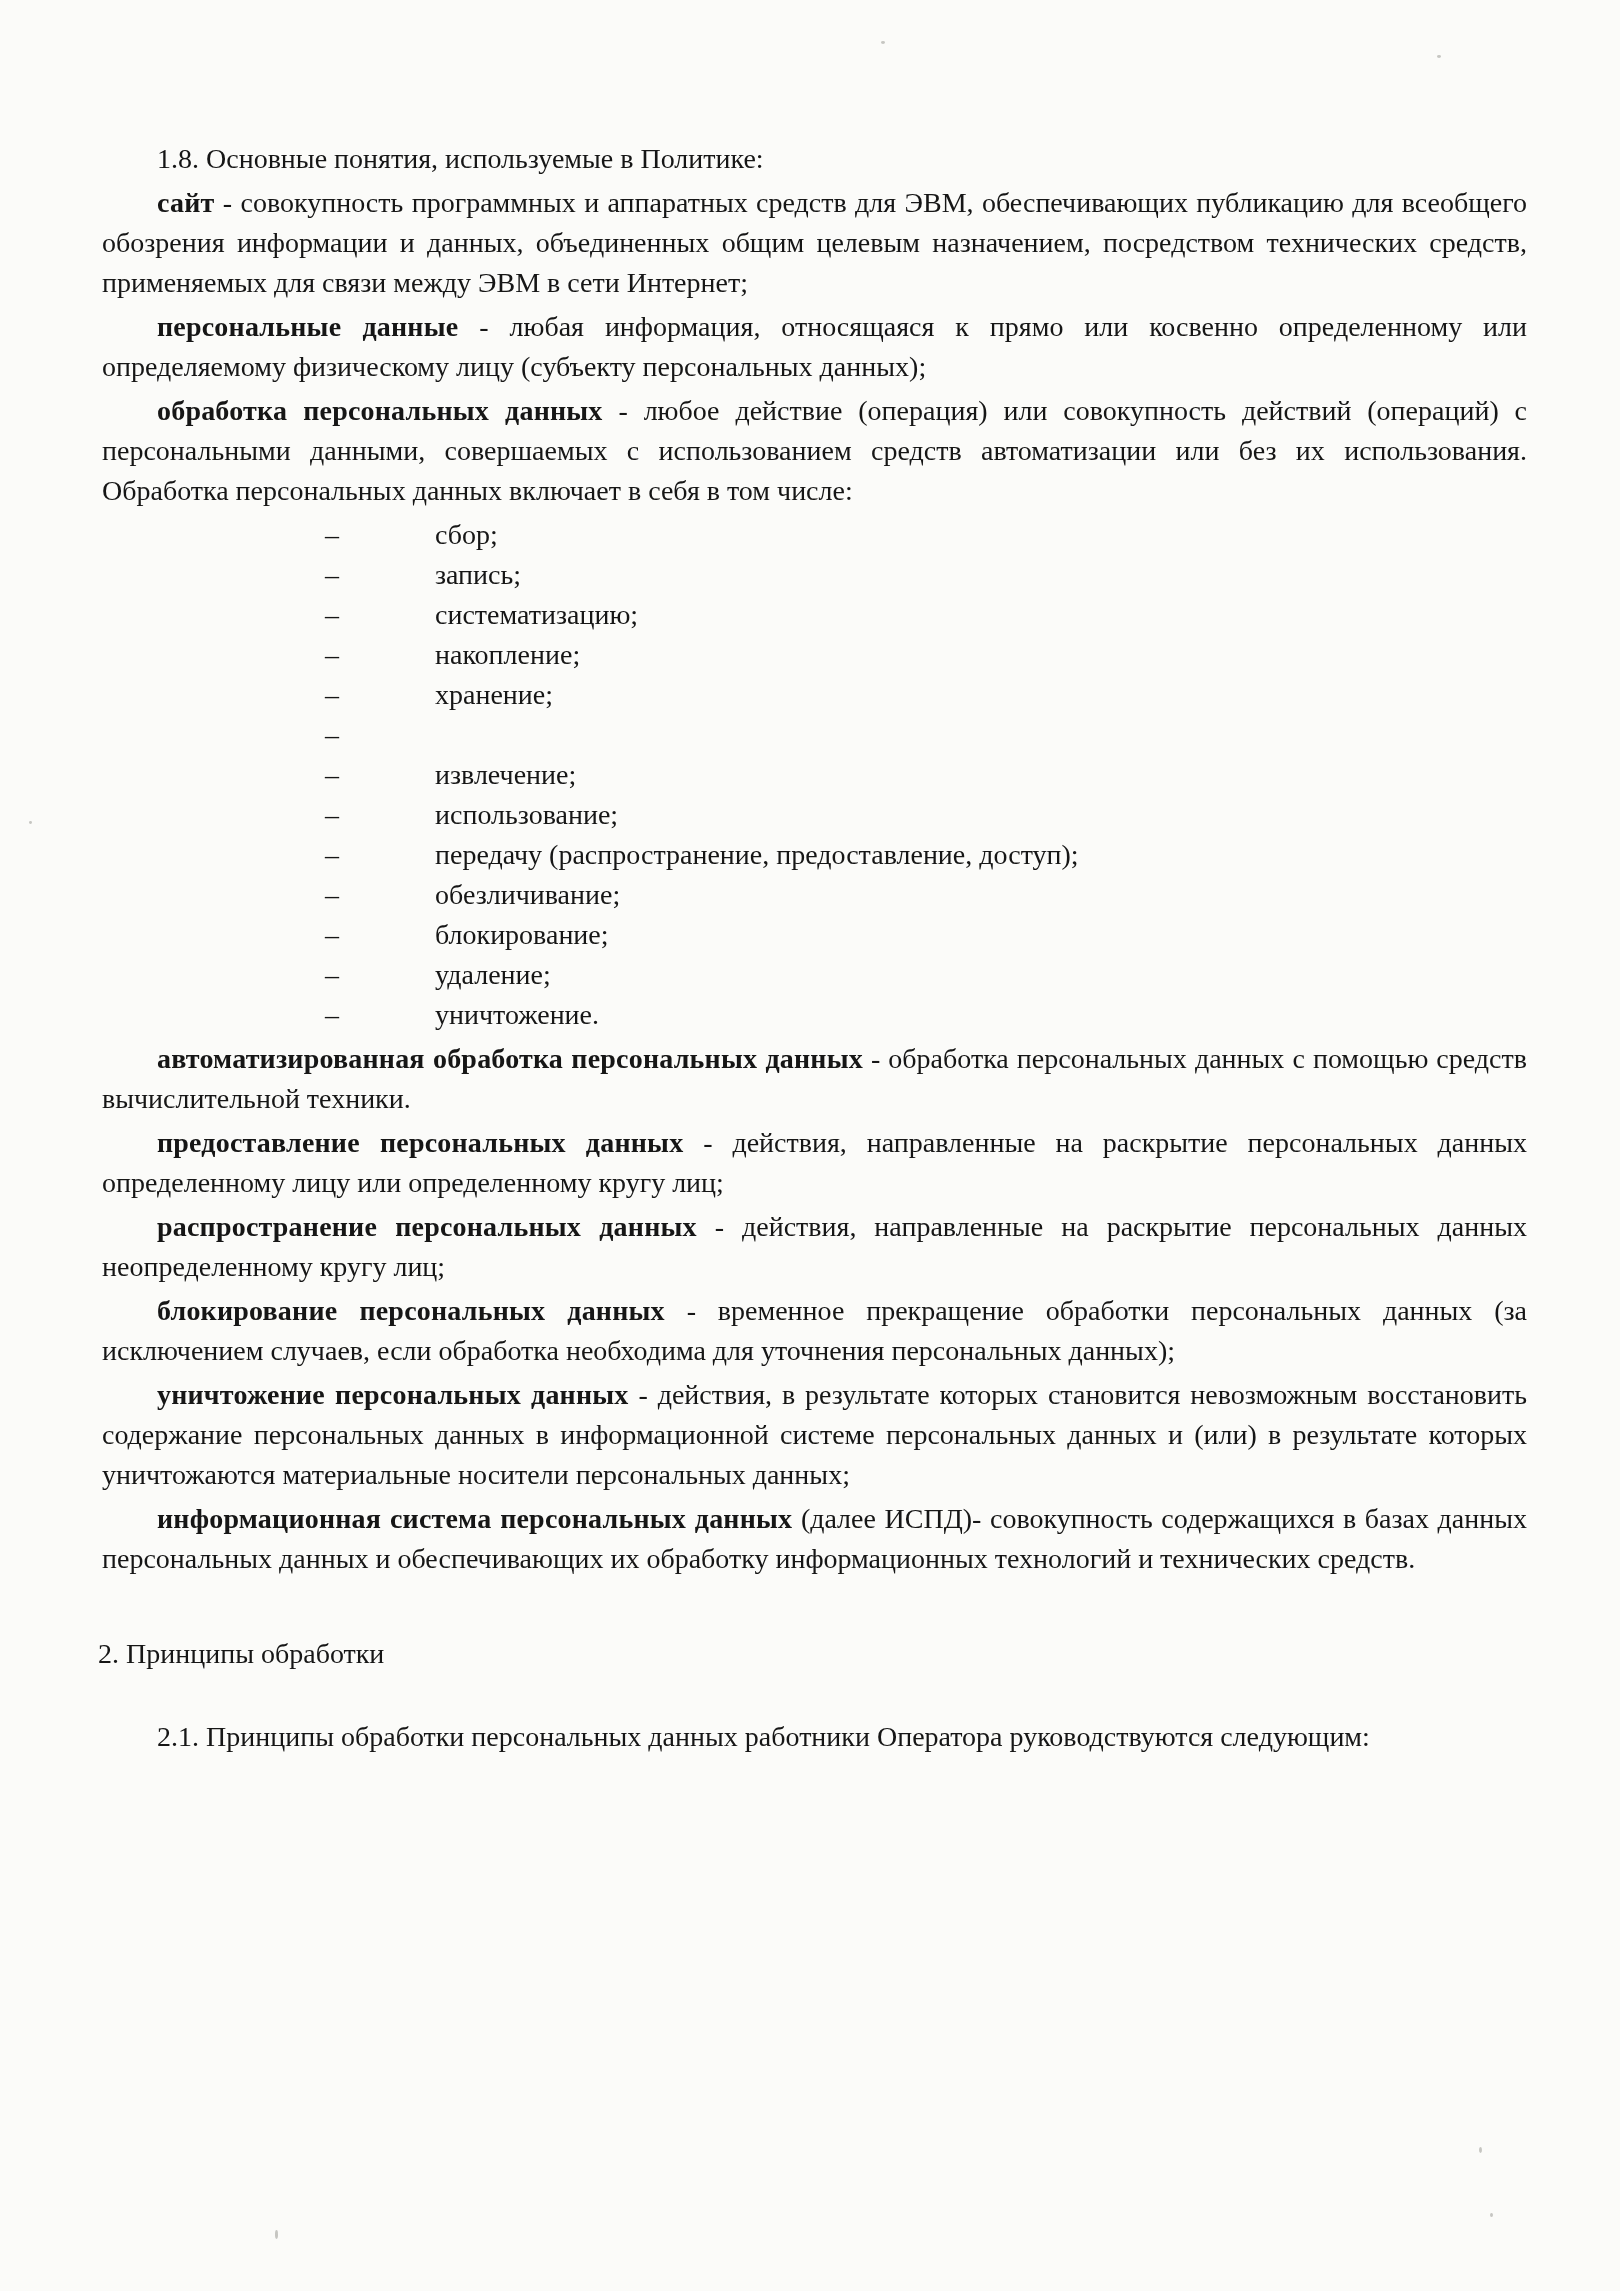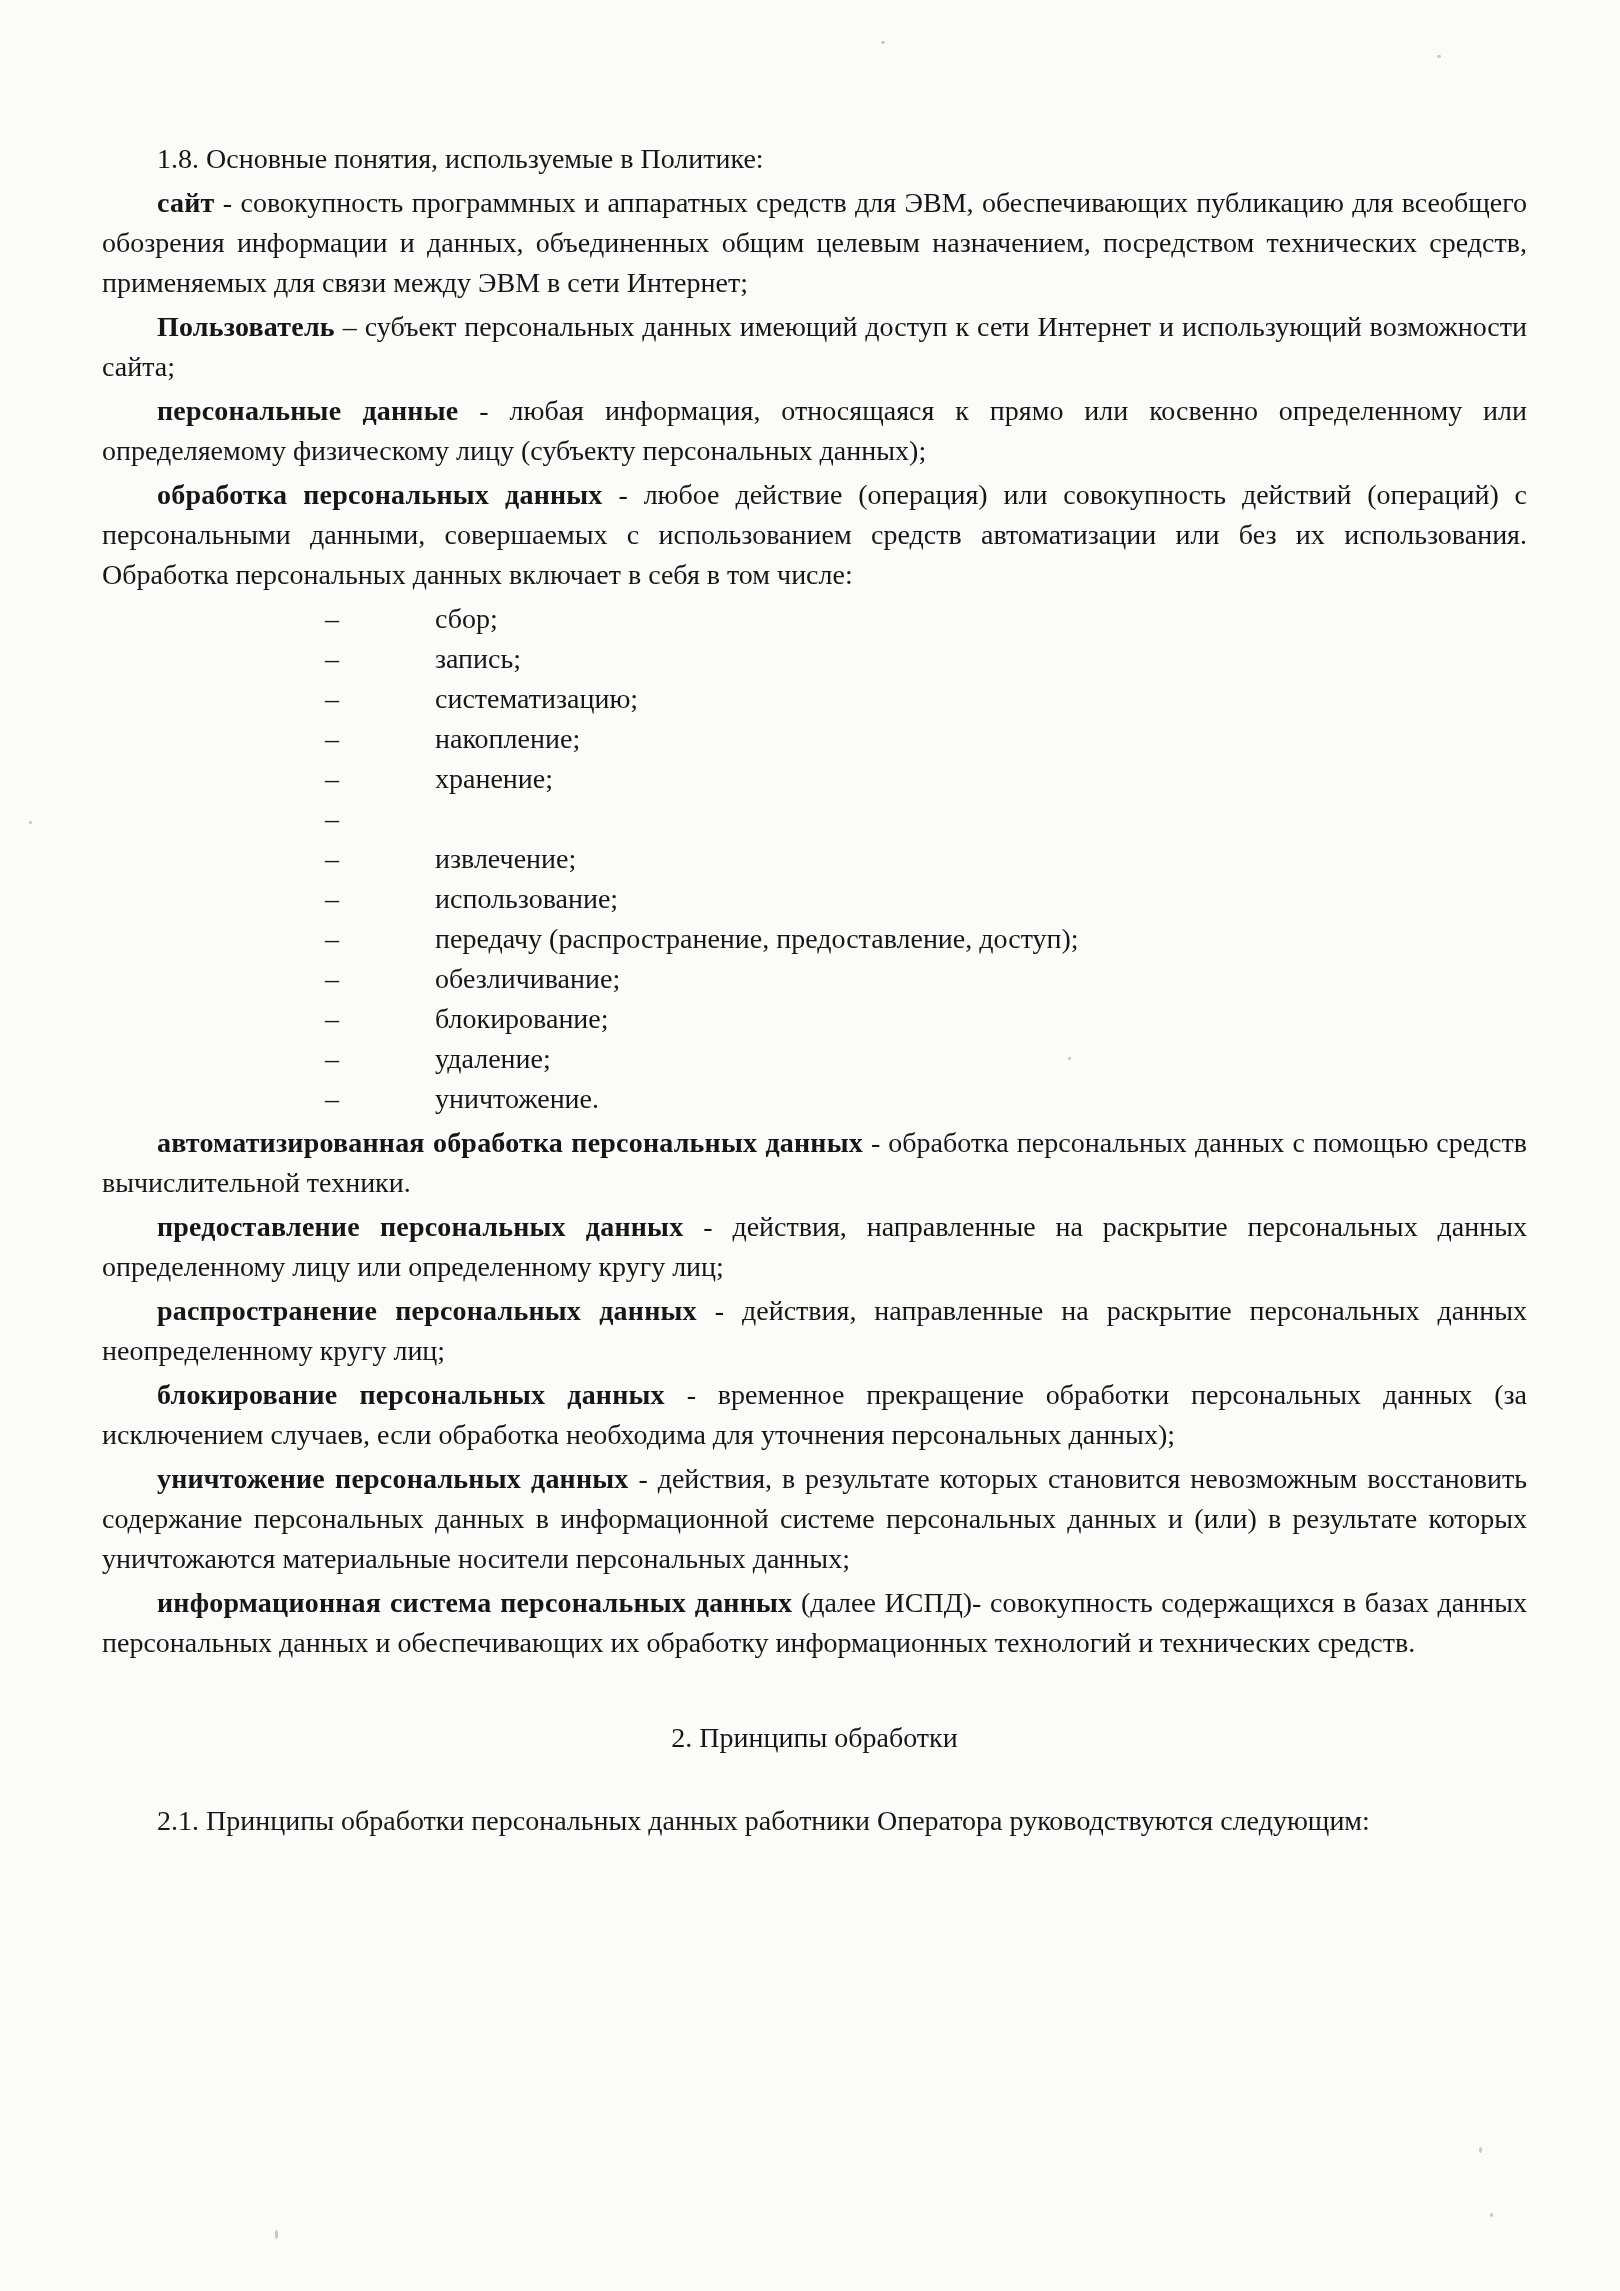--- a/index.html
+++ b/index.html
@@ -42,21 +42,20 @@
     padding-left: 227px;
     text-align: left;
   }
   .list-marker {
     flex: 0 0 auto;
     width: 110px;
   }
   .section-heading {
     margin: 55px 0 43px 0;
     text-indent: 0;
-    text-align: center;
   }
   .closing {
     margin: 4px;
     text-indent: 55px;
   }
   .speckle {
     position: absolute;
     background: #9a9a96;
     border-radius: 50%;
     opacity: 0.55;
@@ -74,21 +73,20 @@
   <div class="speckle" style="left:1479px; top:2147px; width:2.9px; height:5.9px;"></div>
   <div class="speckle" style="left:1490px; top:2213px; width:2.9px; height:3.9px;"></div>
   <div class="speckle" style="left:29px; top:821px; width:2.9px; height:2.9px;"></div>
 
   <div class="content">
 
     <p class="para"><span>1.8. Основные понятия, используемые в Политике:</span></p>
 
     <p class="para"><b>сайт</b> <span>- совокупность программных и аппаратных средств для ЭВМ, обеспечивающих публикацию для всеобщего обозрения информации и данных, объединенных общим целевым назначением, посредством технических средств, применяемых для связи между ЭВМ в сети Интернет;</span></p>
 
-    <p class="para"><b>Пользователь</b> <span>– субъект персональных данных имеющий доступ к сети Интернет и использующий возможности сайта;</span></p>
 
     <p class="para"><b>персональные данные</b> <span>- любая информация, относящаяся к прямо или косвенно определенному или определяемому физическому лицу (субъекту персональных данных);</span></p>
 
     <p class="para"><b>обработка персональных данных</b> <span>- любое действие (операция) или совокупность действий (операций) с персональными данными, совершаемых с использованием средств автоматизации или без их использования. Обработка персональных данных включает в себя в том числе:</span></p>
 
     <div class="actions-list">
       <div class="list-item">
           <span class="list-marker">–</span>
           <span>сбор;</span>
         </div>

